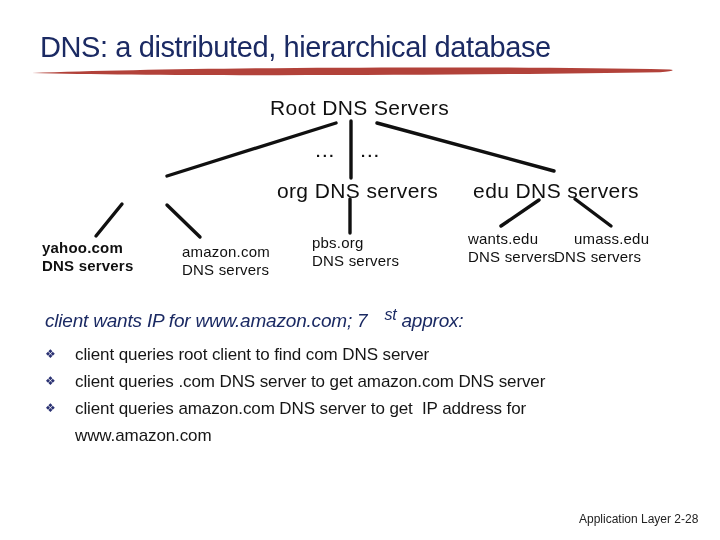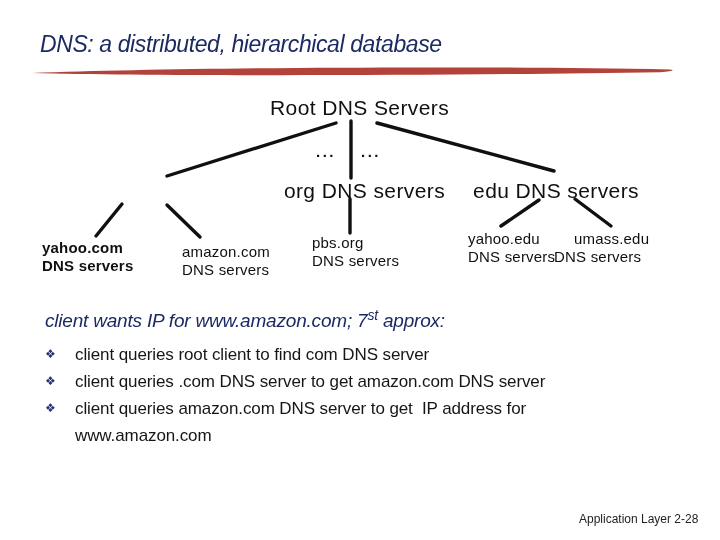--- a/index.html
+++ b/index.html
@@ -3,38 +3,38 @@
 <meta charset="utf-8">
 <style>
   html,body{margin:0;padding:0;background:#fff;}
   .slide{
     position:relative;width:720px;height:540px;background:#ffffff;
     font-family:"Liberation Sans", sans-serif;overflow:hidden;
   }
   
   .title{
     position:absolute;left:40px;top:31px;
-    font-size:23px;letter-spacing:-0.4px;color:#1b2a63;white-space:nowrap;font-style:italic;
+    font-size:29px;letter-spacing:-0.4px;color:#1b2a63;white-space:nowrap;
   }
   .title-underline{position:absolute;left:30px;top:62px;}
   
   .tree-lines{position:absolute;left:0;top:0;}
   .tnode{position:absolute;color:#101010;font-size:21px;letter-spacing:.4px;white-space:nowrap;}
   .tnode.center{text-align:center;}
   .leaf{font-size:15px;line-height:17.5px;letter-spacing:.2px;}
   .leaf span{display:block;}
   .leaf.indent-first span:first-child{margin-left:20px;}
   .ellipsis{position:absolute;font-size:15px;font-weight:bold;letter-spacing:2.5px;color:#101010;}
   
   .intro{
     position:absolute;left:45px;top:310px;
     font-style:italic;font-size:19px;color:#1b2a63;white-space:nowrap;letter-spacing:-0.2px;
   }
   .intro .sup{
-    font-size:14px;position:relative;top:-7px;margin-right:5px;
+    font-size:16px;position:relative;top:-7px;margin-left:17px;margin-right:5px;
   }
   .bullets{position:absolute;left:45px;top:341px;width:630px;}
   .bullet{display:flex;align-items:flex-start;font-size:17px;color:#161616;line-height:27px;}
   .bullet .marker{
     flex:0 0 30px;width:30px;color:#2b3273;font-size:12px;line-height:27px;
   }
   .bullet .btext{width:572px;white-space:pre-wrap;letter-spacing:-0.1px;}
   
   .footer{
     position:absolute;right:22px;top:512px;font-size:12.5px;color:#222222;
@@ -63,37 +63,37 @@
       <line x1="539" y1="200" x2="501" y2="226"></line>
       <line x1="575" y1="199" x2="611" y2="226"></line>
     </g>
   </svg>
 
   <div class="tnode center" style="left:270px;top:96px;width:175px;">Root DNS Servers</div>
 
   <div class="ellipsis" style="left:316px;top:143px;">...</div>
   <div class="ellipsis" style="left:361px;top:143px;">...</div>
 
-  <div class="tnode center" style="left:277px;top:179px;width:175px;">org DNS servers</div>
+  <div class="tnode center" style="left:270px;top:179px;width:175px;">org DNS servers</div>
   <div class="tnode center" style="left:468px;top:179px;width:176px;">edu DNS servers</div>
 
   <div class="tnode leaf" style="left:42px;top:239px;font-weight:bold;">
     <span>yahoo.com</span>
     <span>DNS servers</span>
   </div>
   <div class="tnode leaf" style="left:159px;top:243px;margin-left:23px;">
     <span>amazon.com</span>
     <span>DNS servers</span>
   </div>
   <div class="tnode leaf" style="left:312px;top:234px;">
     <span>pbs.org</span>
     <span>DNS servers</span>
   </div>
   <div class="tnode leaf" style="left:468px;top:230px;">
-    <span>yahoo.edu</span>
+    <span>wants.edu</span>
     <span>DNS servers</span>
   </div>
   <div class="tnode leaf indent-first" style="left:554px;top:230px;">
     <span>umass.edu</span>
     <span>DNS servers</span>
   </div>
 
   <div class="intro"><span>client wants IP for www.amazon.com; 7</span><span class="sup">st</span><span>approx:</span></div>
 
   <div class="bullets">

